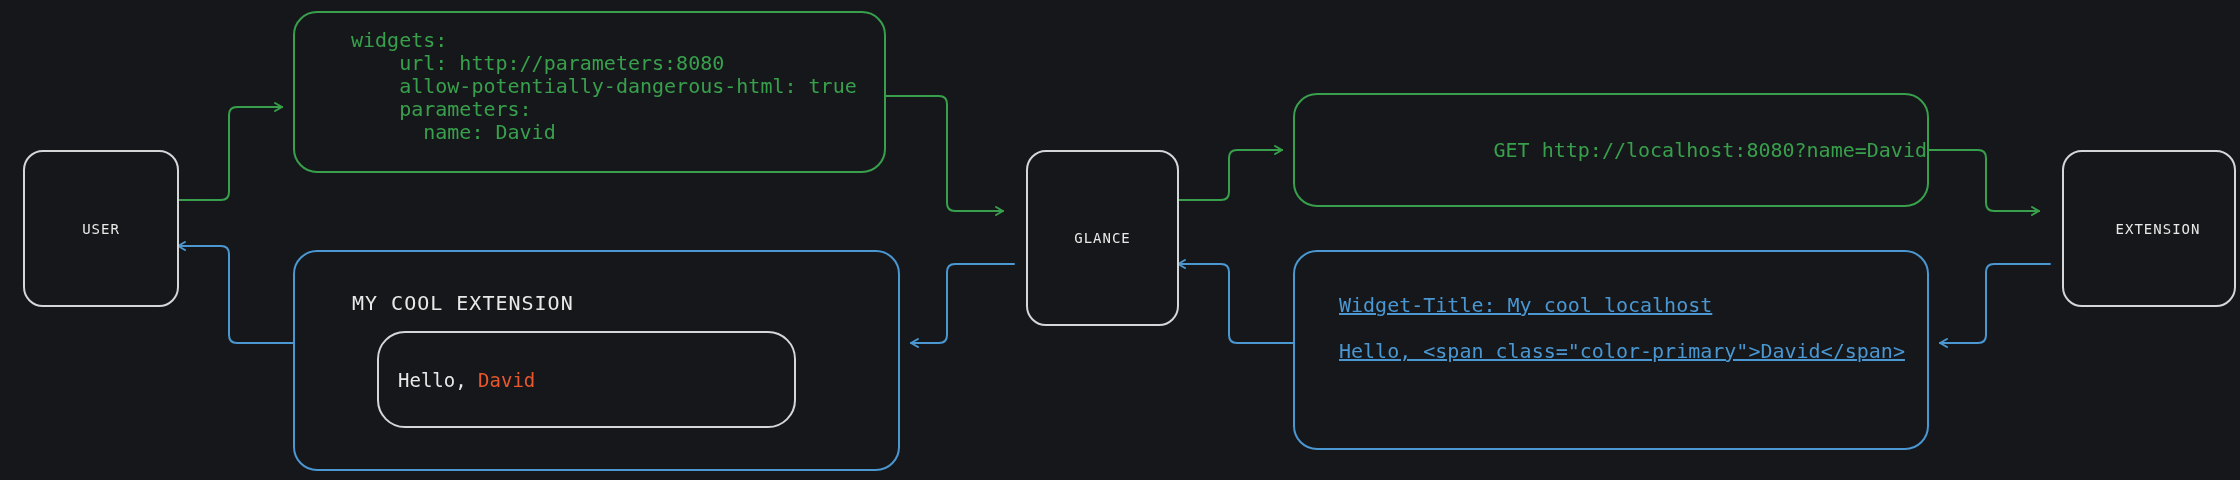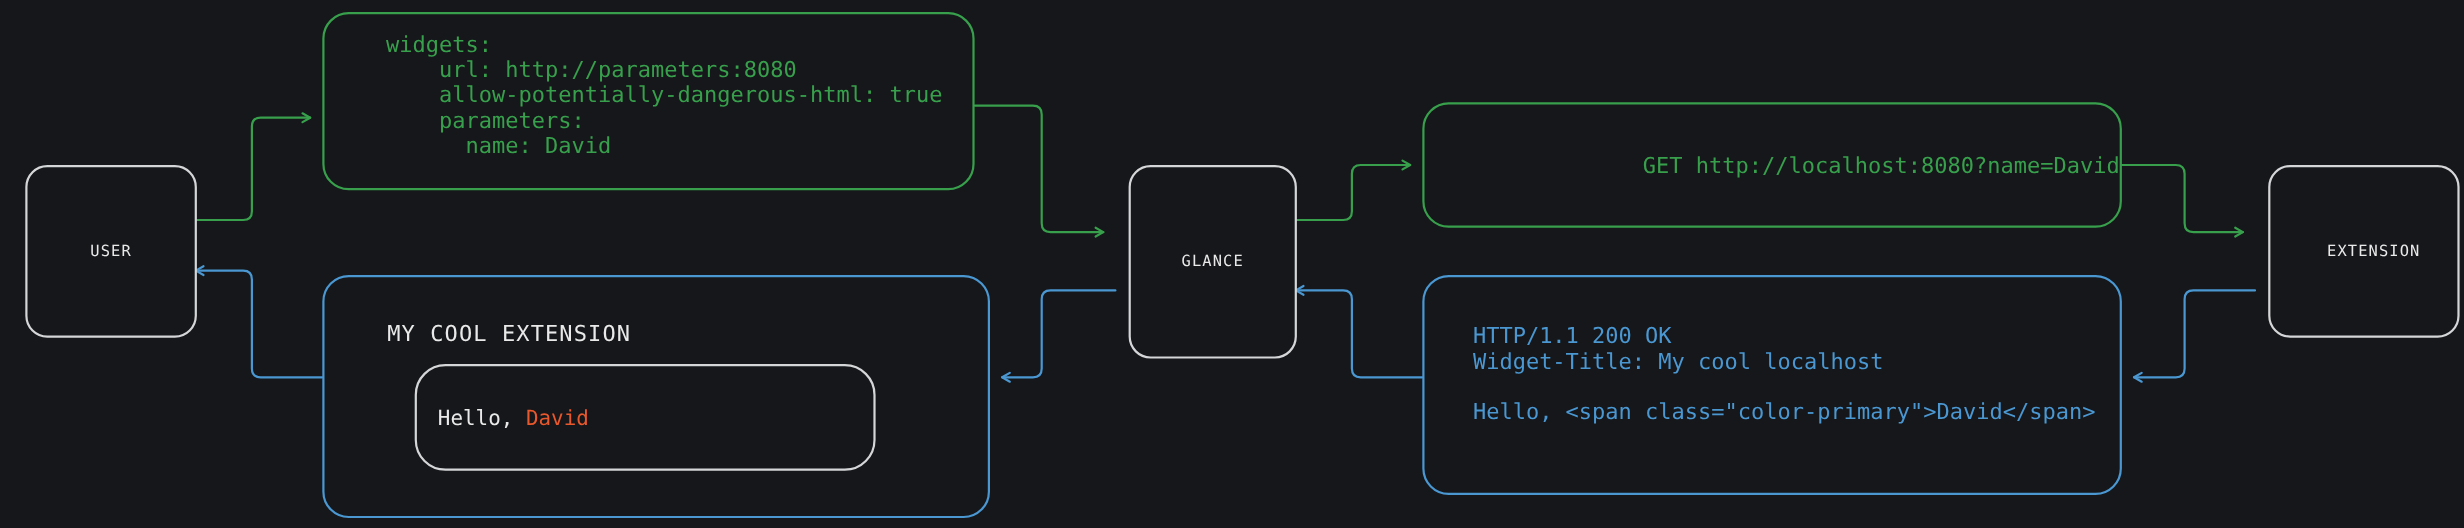--- a/index.html
+++ b/index.html
@@ -34,21 +34,21 @@
     font-size:14px;letter-spacing:1px;color:var(--text);
     background:var(--background);
     margin-left:12px;
   }
   #node-user{left:11px;top:150px;width:156px;height:157px;}
   #node-glance{left:1014px;top:150px;width:153px;height:176px;}
   #node-extension{left:2050px;top:150px;width:174px;height:157px;padding-left:18px;}
 
   .box{position:absolute;border-radius:24px;background:var(--background);}
   .green-box{border:2px solid var(--request);color:var(--request);}
-  .blue-box{border:2px solid var(--response);color:var(--response);}
+  .blue-box{border:2px solid var(--response);color:var(--response);text-decoration:underline;}
 
   #config-box{left:293px;top:11px;width:593px;height:162px;padding:16px 20px 0 56px;}
   #request-box{left:1293px;top:93px;width:636px;height:114px;display:flex;align-items:center;padding-left:44px;justify-content:flex-end;}
   #response-box{left:1293px;top:250px;width:636px;height:200px;padding:42px 20px 0 44px;}
   #widget-box{left:293px;top:250px;width:607px;height:221px;color:var(--text);}
 
   .code-line{
     font-size:20px;line-height:23px;min-height:23px;
     white-space:pre;
   }
@@ -106,21 +106,20 @@
     <div class="code-line">    allow-potentially-dangerous-html: true</div>
     <div class="code-line">    parameters:</div>
     <div class="code-line">      name: David</div>
   </div>
 
   <div class="box green-box" id="request-box">
     <div class="code-line">GET http://localhost:8080?name=David</div>
   </div>
 
   <div class="box blue-box" id="response-box">
-    <div class="code-line">HTTP/1.1 200 OK</div>
     <div class="code-line">Widget-Title: My cool localhost</div>
     <div class="code-line"></div>
     <div class="code-line">Hello, &lt;span class="color-primary"&gt;David&lt;/span&gt;</div>
   </div>
 
   <div class="box blue-box" id="widget-box">
     <div class="widget-title">MY COOL EXTENSION</div>
     <div class="widget-inner">
       <span class="greeting-prefix">Hello, </span><span class="greeting-name">David</span>
     </div>

